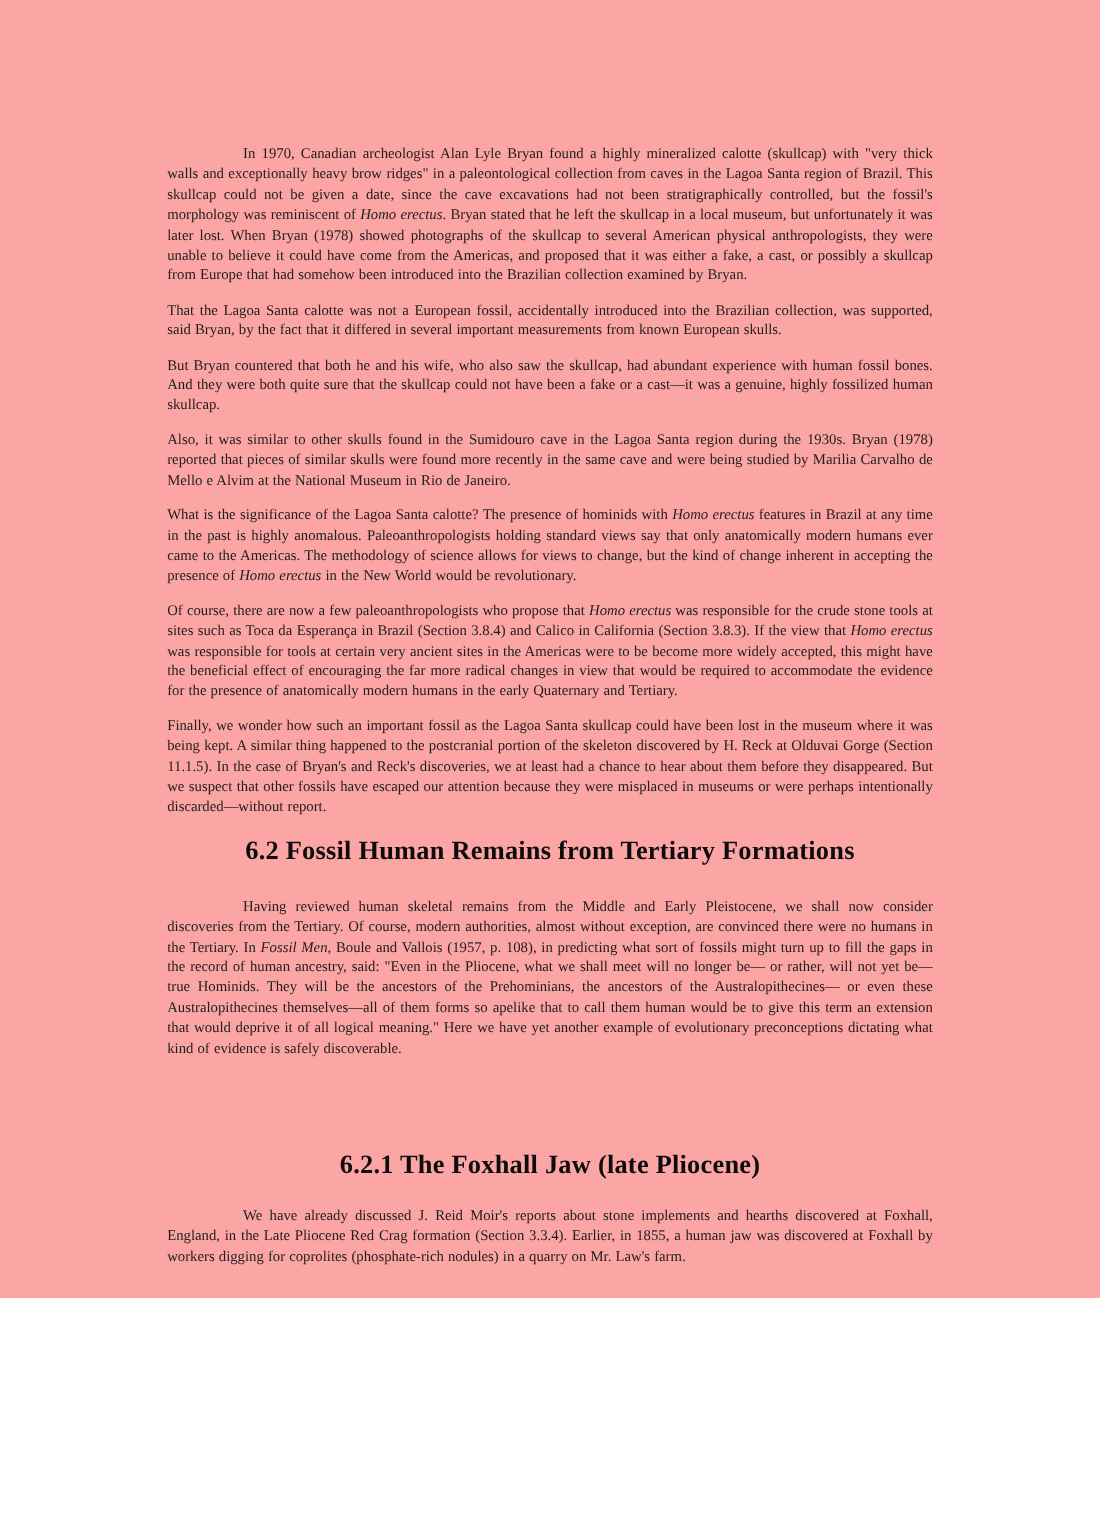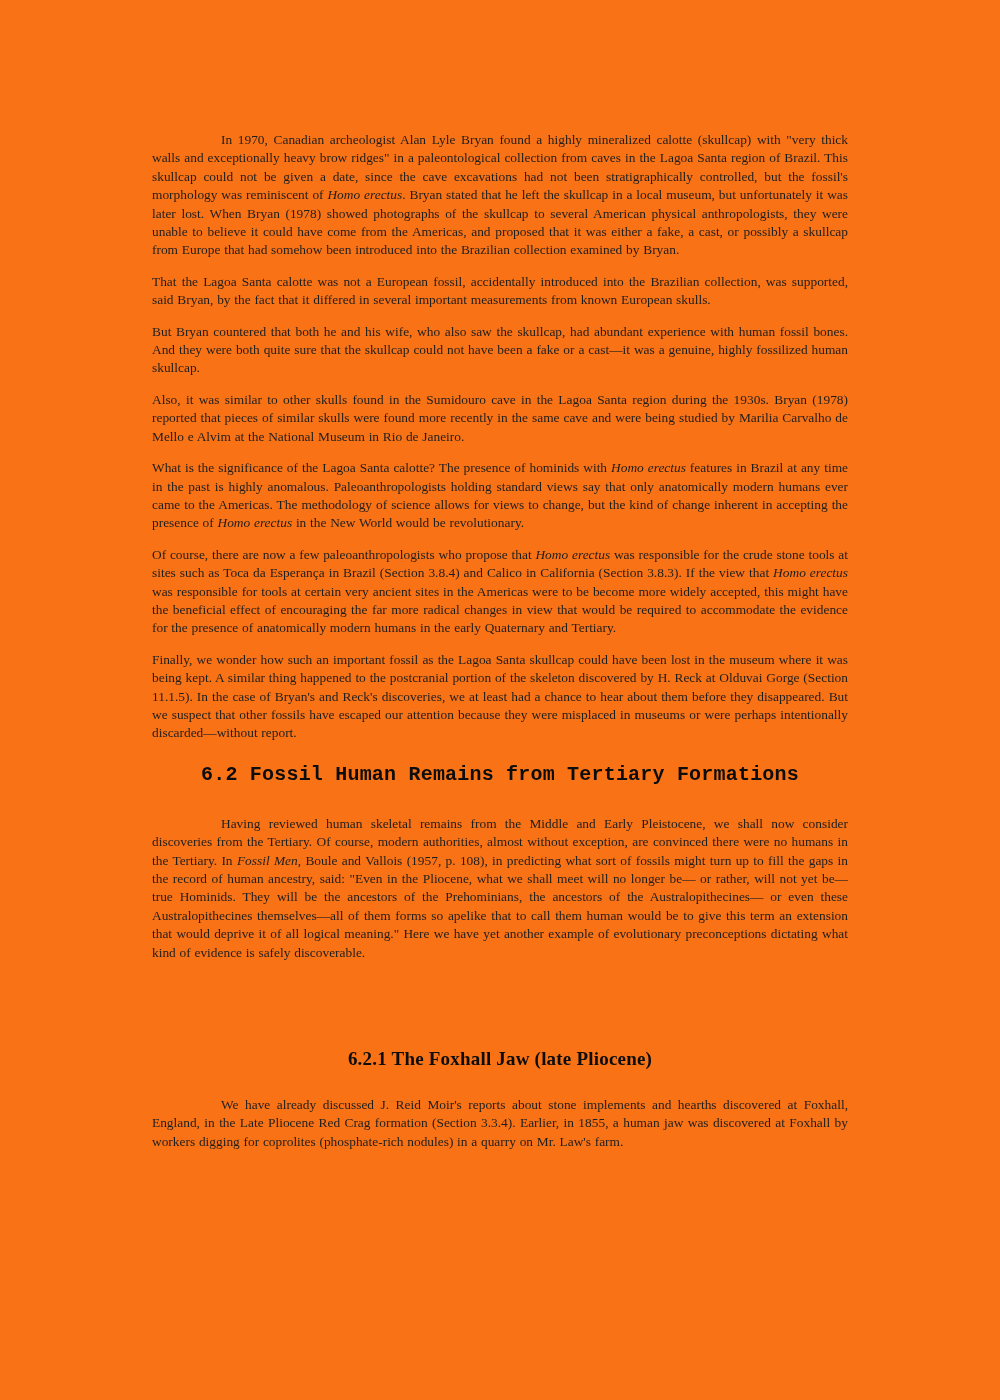--- a/index.html
+++ b/index.html
@@ -3,23 +3,23 @@
 <meta charset="utf-8">
 <style>
   html, body {
     margin: 0;
     padding: 0;
     background: #ffffff;
   }
   .page {
     position: relative;
     width: 1000px;
-    height: 1400px;
+    height: 1180px;
     margin: 0 auto;
-    background: #f97316;
+    background: #fca5a5;
     box-sizing: border-box;
     padding: 131px 152px 0 152px;
     font-family: "Liberation Serif", "DejaVu Serif", serif;
     color: #1e1e1e;
     overflow: hidden;
   }
   .para {
     margin: 0 0 13px 0;
     font-size: 13.4px;
     line-height: 18.4px;
@@ -29,27 +29,26 @@
   .para.indent {
     text-indent: 69px;
   }
   .heading {
     text-align: center;
     font-weight: bold;
     color: #0d0d0d;
     letter-spacing: 0.2px;
   }
   .h-main {
-    font-size: 20px;
+    font-size: 24px;
     line-height: 37px;
     margin: 10px 30px 22px 30px;
-    font-family: Liberation Mono, monospace;
   }
   .h-sub {
-    font-size: 19px;
+    font-size: 24px;
     line-height: 34px;
     margin: 80px 0 20px 0;
   }
   .italic {
     font-style: italic;
   }
 </style>
 </head>
 <body>
 

